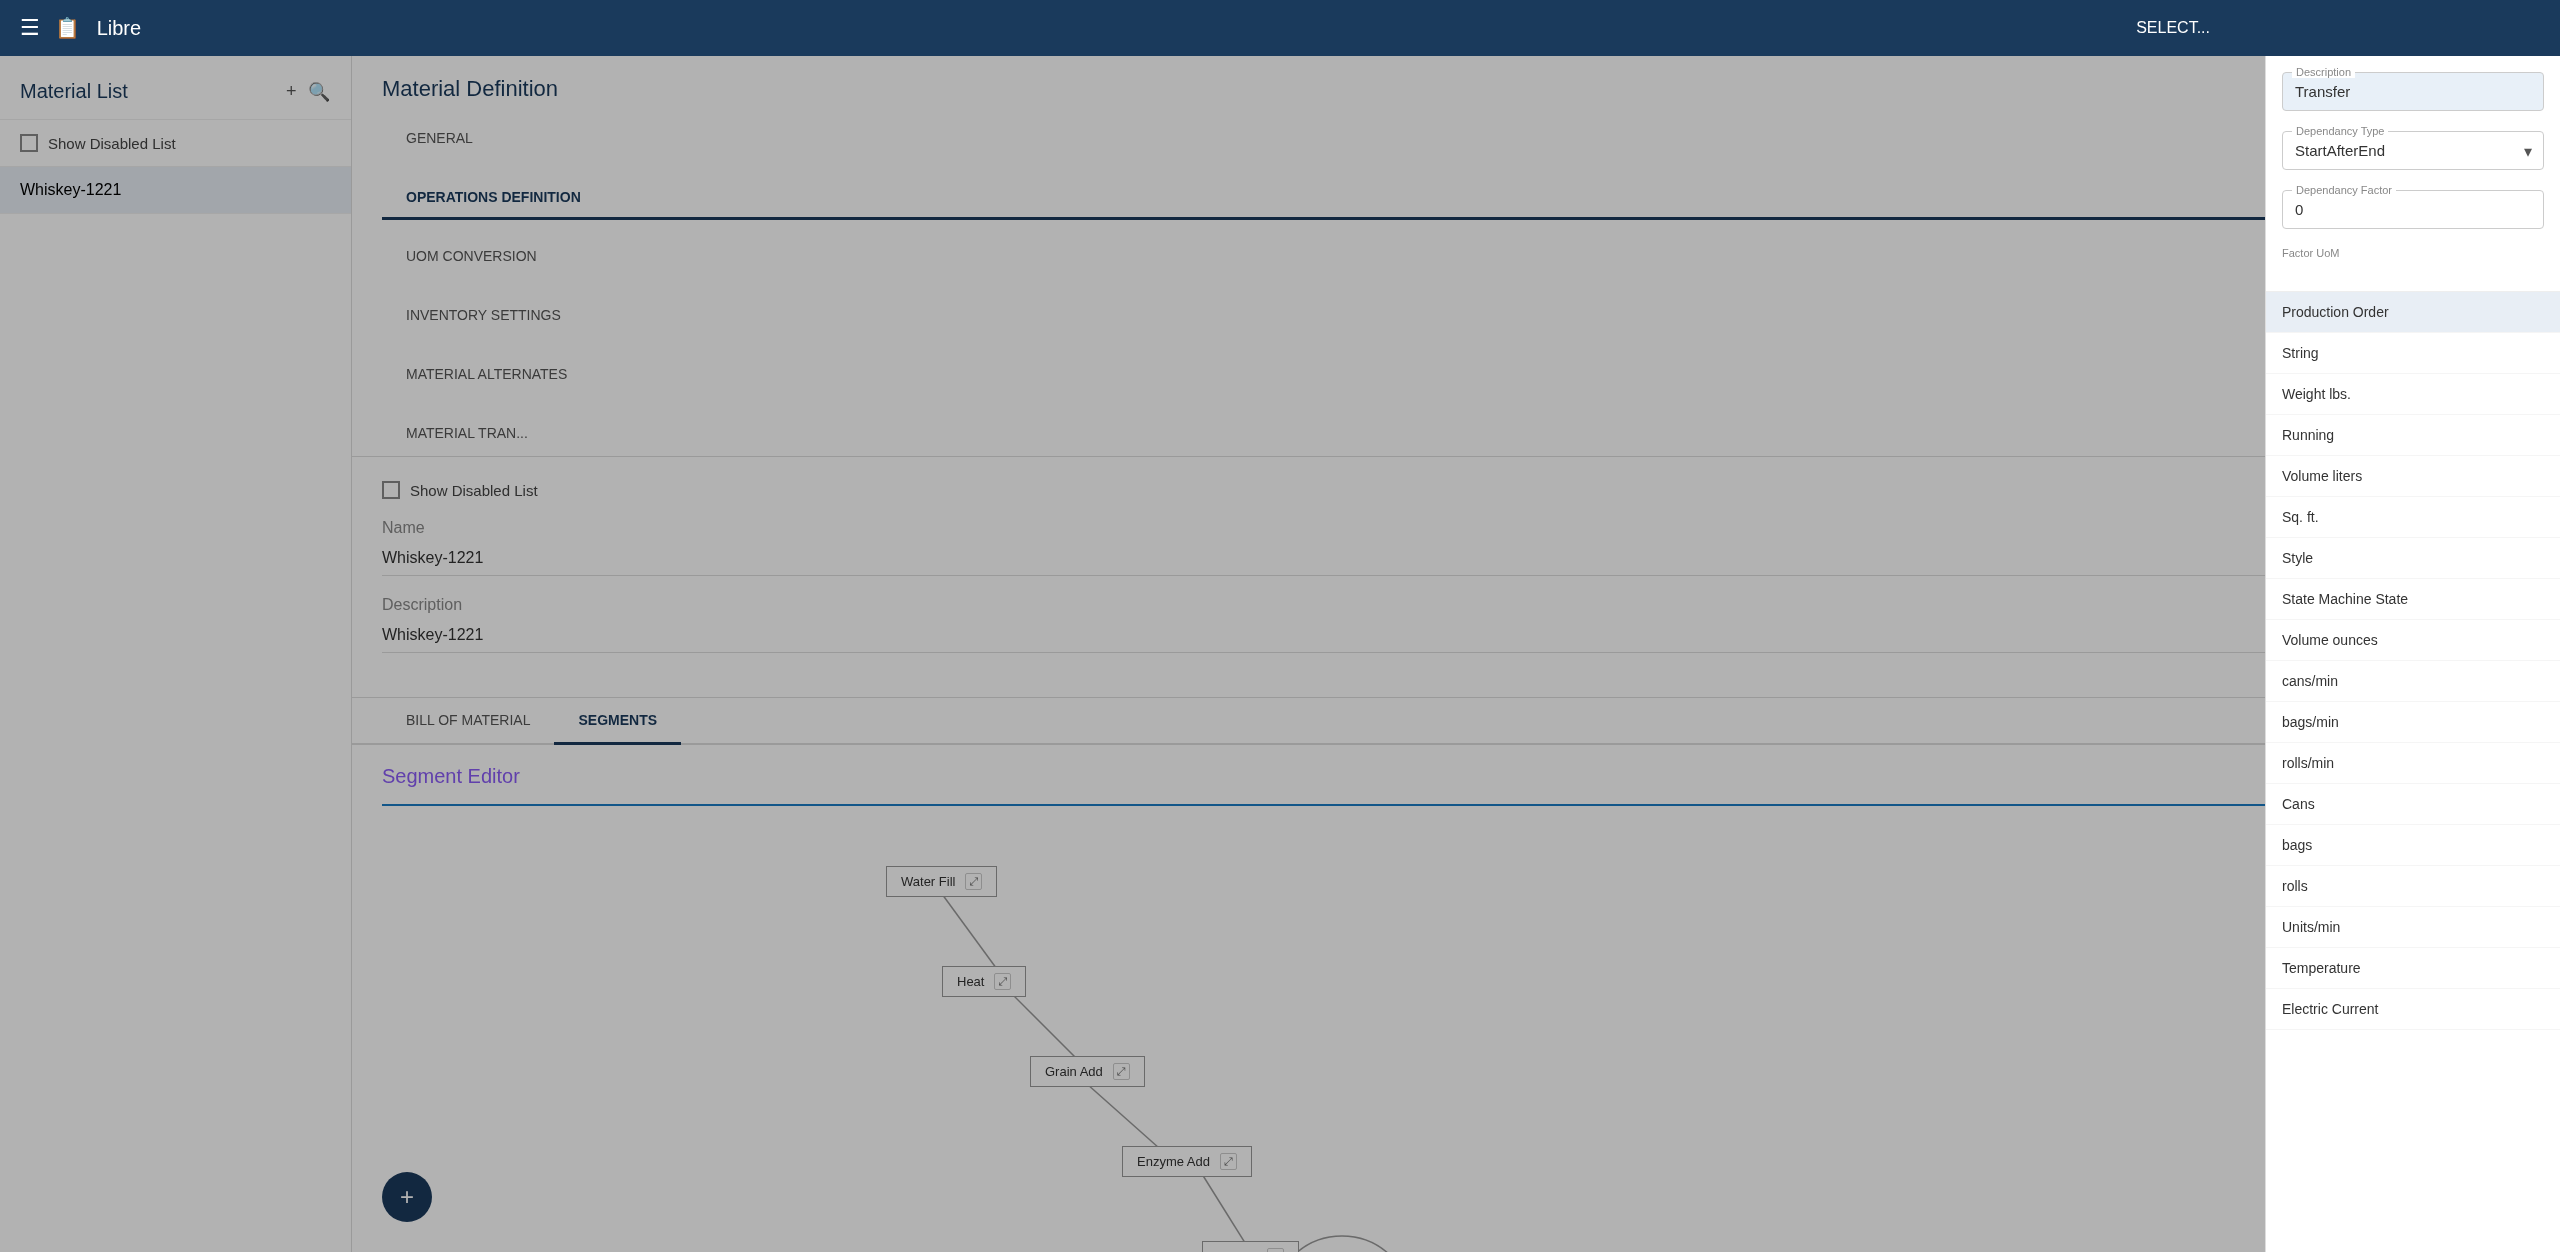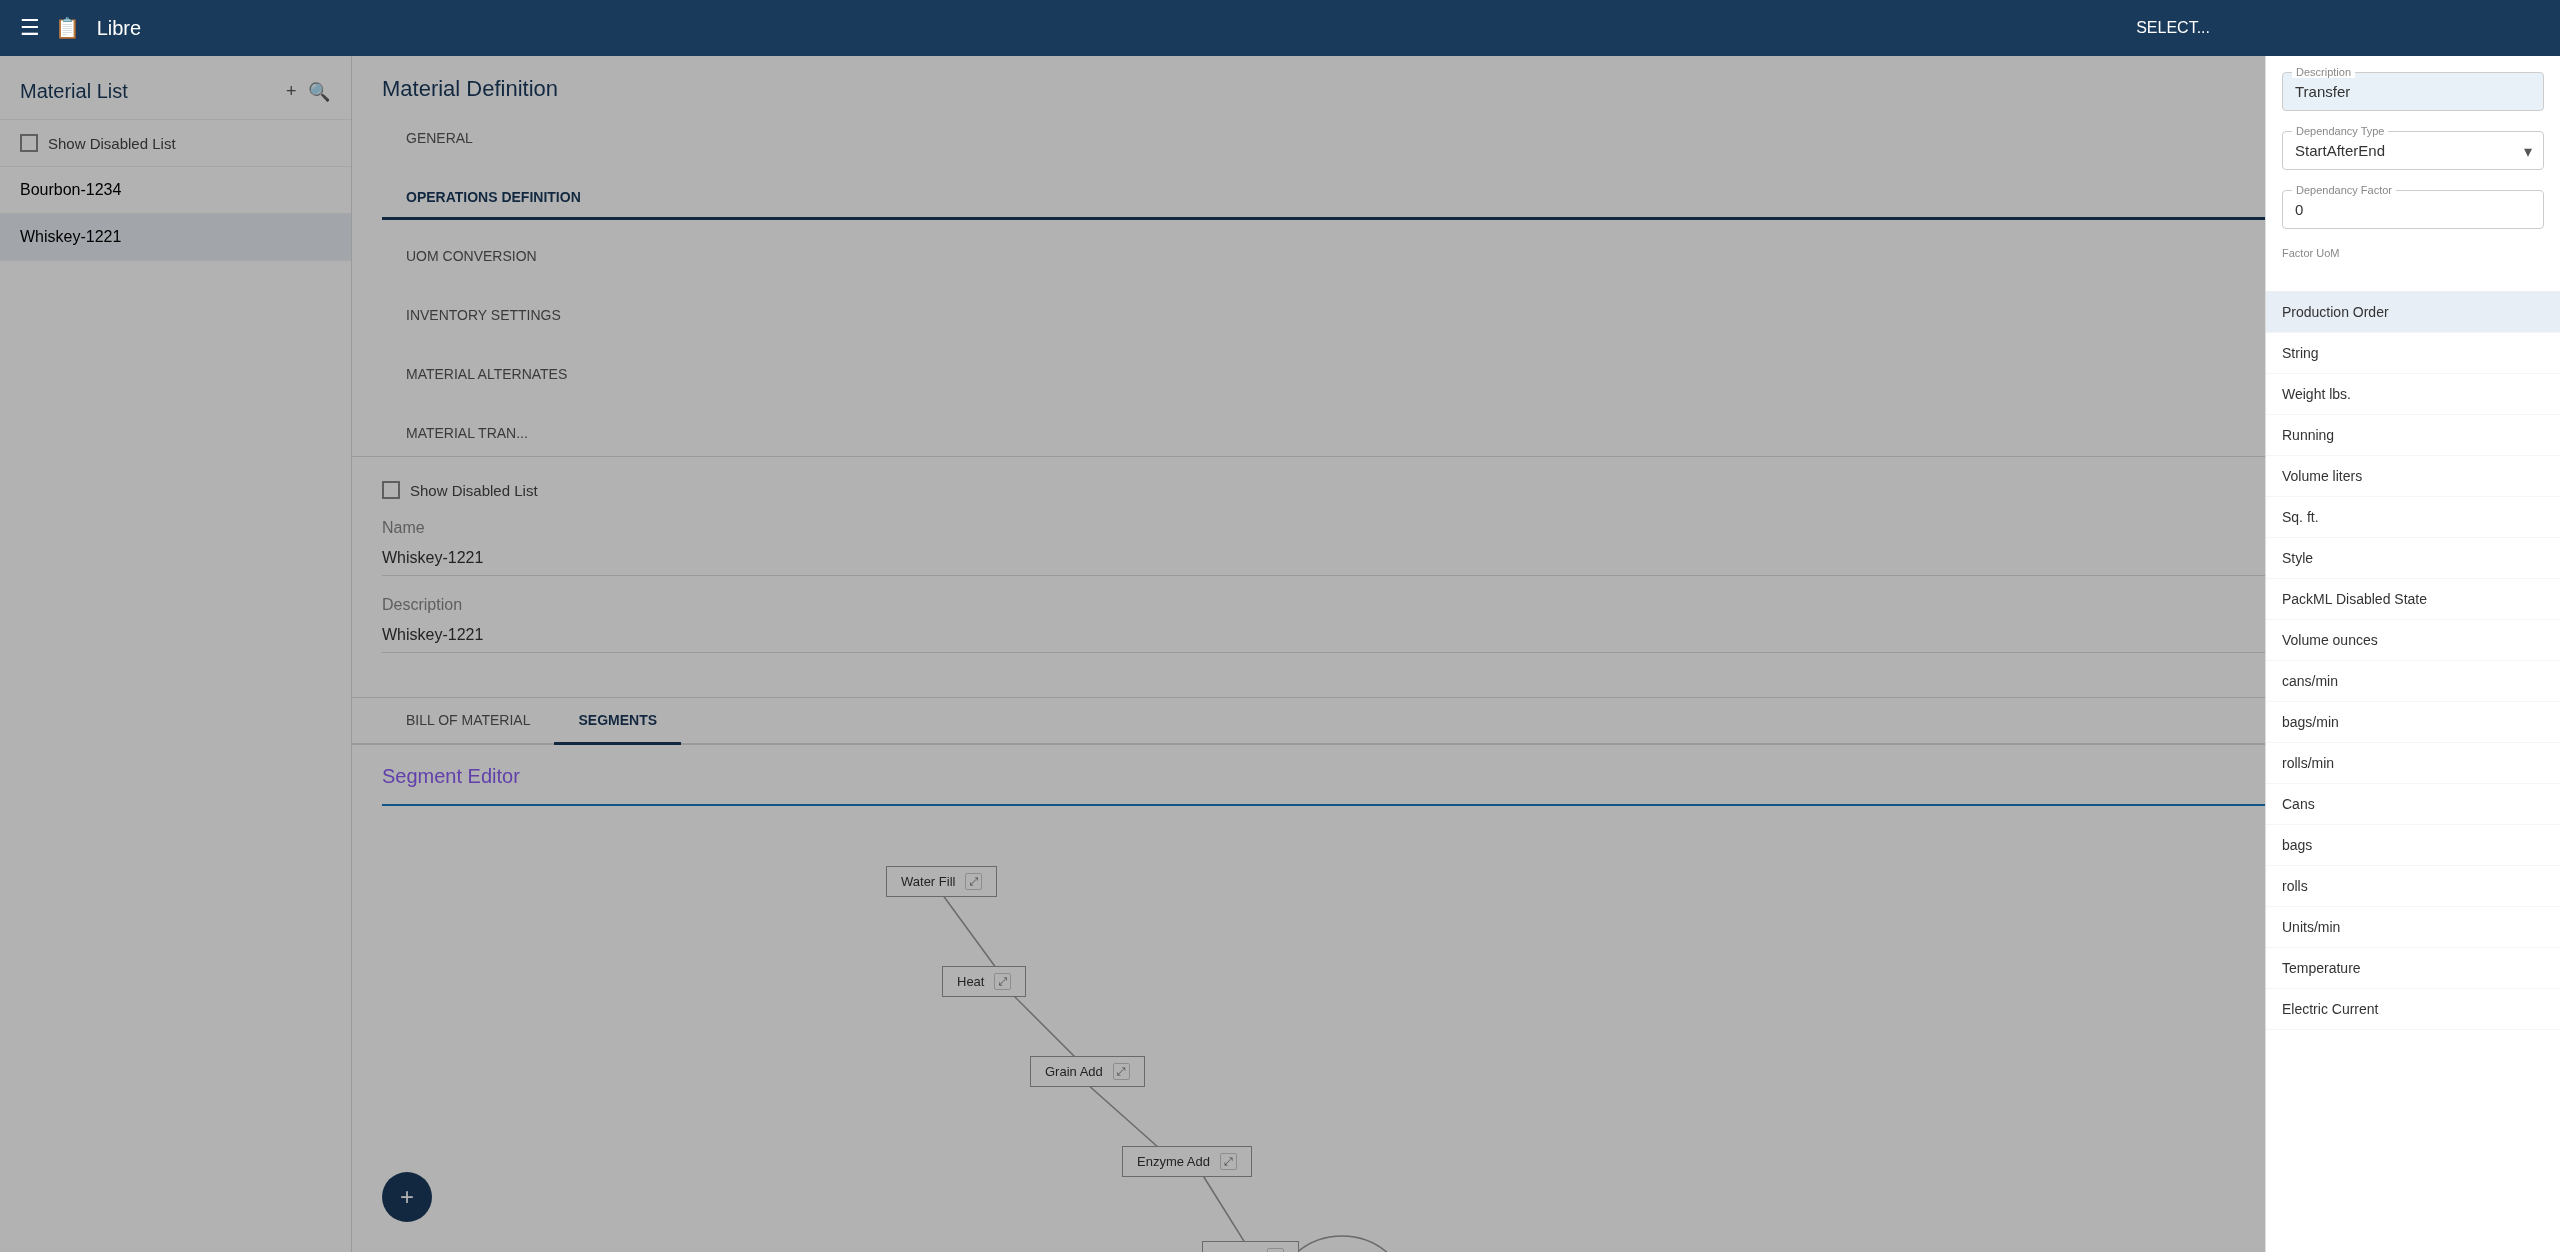--- a/index.html
+++ b/index.html
@@ -398,23 +398,20 @@
       <span class="sidebar-header-title">Material List</span>
       <div class="sidebar-header-icons">
         <span>+</span>
         <span>🔍</span>
       </div>
     </div>
     <div class="sidebar-show-disabled">
       <span class="checkbox-box"></span>
       <label>Show Disabled List</label>
     </div>
-    <div class="sidebar-item">
-      <span>Bourbon-1234</span>
-    </div>
     <div class="sidebar-item active">
       <span>Whiskey-1221</span>
     </div>
   </div>
 
   <div class="content-area">
 
     <div class="content-header">
       <div class="content-title">Material Definition</div>
       <div class="tabs-row">
@@ -538,21 +535,21 @@
 
     <div class="dropdown-list">
 
     <div class="dropdown-item highlighted">Production Order</div>
         <div class="dropdown-item">String</div>
         <div class="dropdown-item">Weight lbs.</div>
         <div class="dropdown-item">Running</div>
         <div class="dropdown-item">Volume liters</div>
         <div class="dropdown-item">Sq. ft.</div>
         <div class="dropdown-item">Style</div>
-        <div class="dropdown-item">PackML Disabled State</div>
+        <div class="dropdown-item">State Machine State</div>
         <div class="dropdown-item">Volume ounces</div>
         <div class="dropdown-item">cans/min</div>
         <div class="dropdown-item">bags/min</div>
         <div class="dropdown-item">rolls/min</div>
         <div class="dropdown-item">Cans</div>
         <div class="dropdown-item">bags</div>
         <div class="dropdown-item">rolls</div>
         <div class="dropdown-item">Units/min</div>
         <div class="dropdown-item">Temperature</div>
         <div class="dropdown-item">Electric Current</div>

